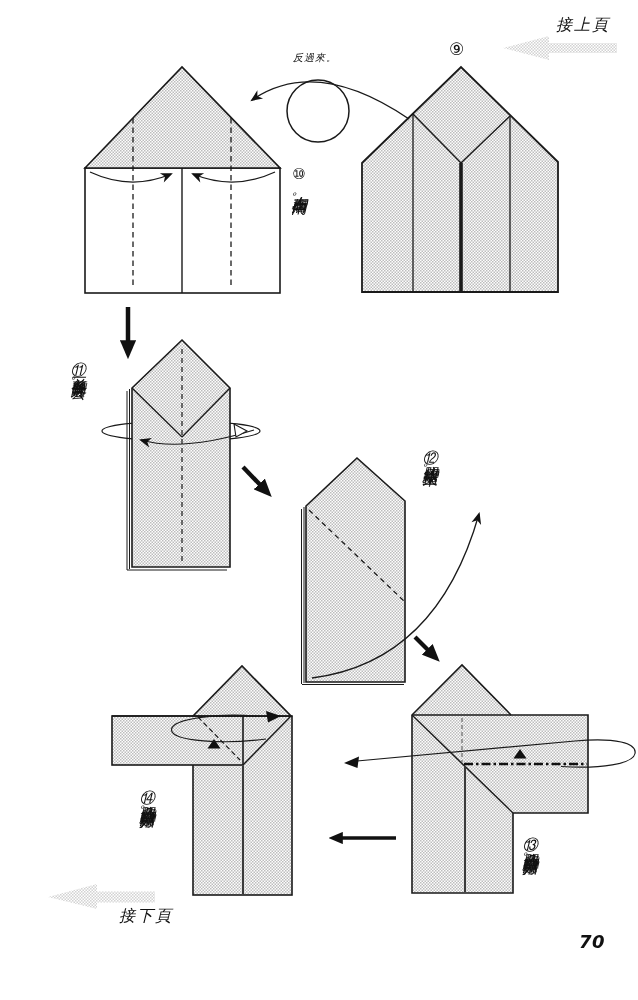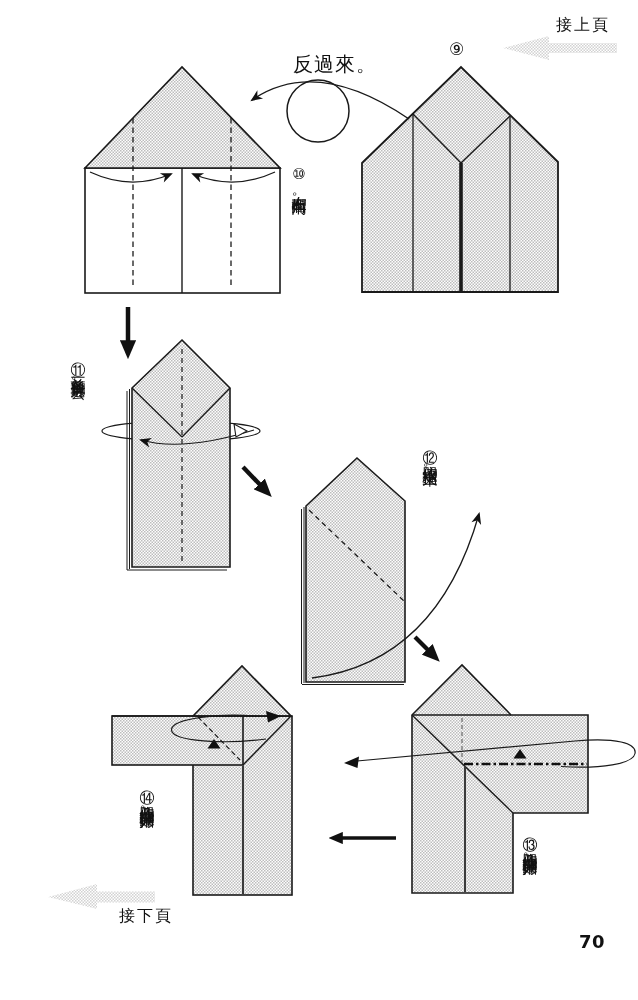--- a/index.html
+++ b/index.html
@@ -3,39 +3,40 @@
 <meta charset="utf-8">
 <style>
   html,body{margin:0;padding:0;background:#ffffff;}
   .page{
     position:relative;
     width:638px;height:1000px;
     background:#ffffff;
     overflow:hidden;
     font-family:"DejaVu Sans",sans-serif;
     color:#111;
+    font-style:italic;
   }
   .diagram-svg{position:absolute;left:0;top:0;width:638px;height:1000px;}
   .label{position:absolute;color:#111;white-space:nowrap;}
   .htext{font-size:16px;letter-spacing:2px;font-weight:500;}
   .vtext{
     position:absolute;
     writing-mode:vertical-rl;
     text-orientation:upright;
     font-size:15px;
     line-height:20px;
     letter-spacing:1px;
     word-break:break-all;
     line-break:anywhere;
     white-space:normal;
     color:#111;
   }
   .vtext.wrap{height:97px;}
   .badge{font-size:17px;}
-  .turnover{font-size:20px;letter-spacing:1px;}
+  .turnover{font-size:10px;letter-spacing:1px;}
   .pageno{font-size:18px;font-weight:bold;letter-spacing:0.5px;}
 </style>
 </head>
 <body>
 
 <div class="page">
 
   <svg class="diagram-svg" viewBox="0 0 638 1000" xmlns="http://www.w3.org/2000/svg">
     <defs>
       <pattern id="ht" width="3" height="3" patternUnits="userSpaceOnUse">

